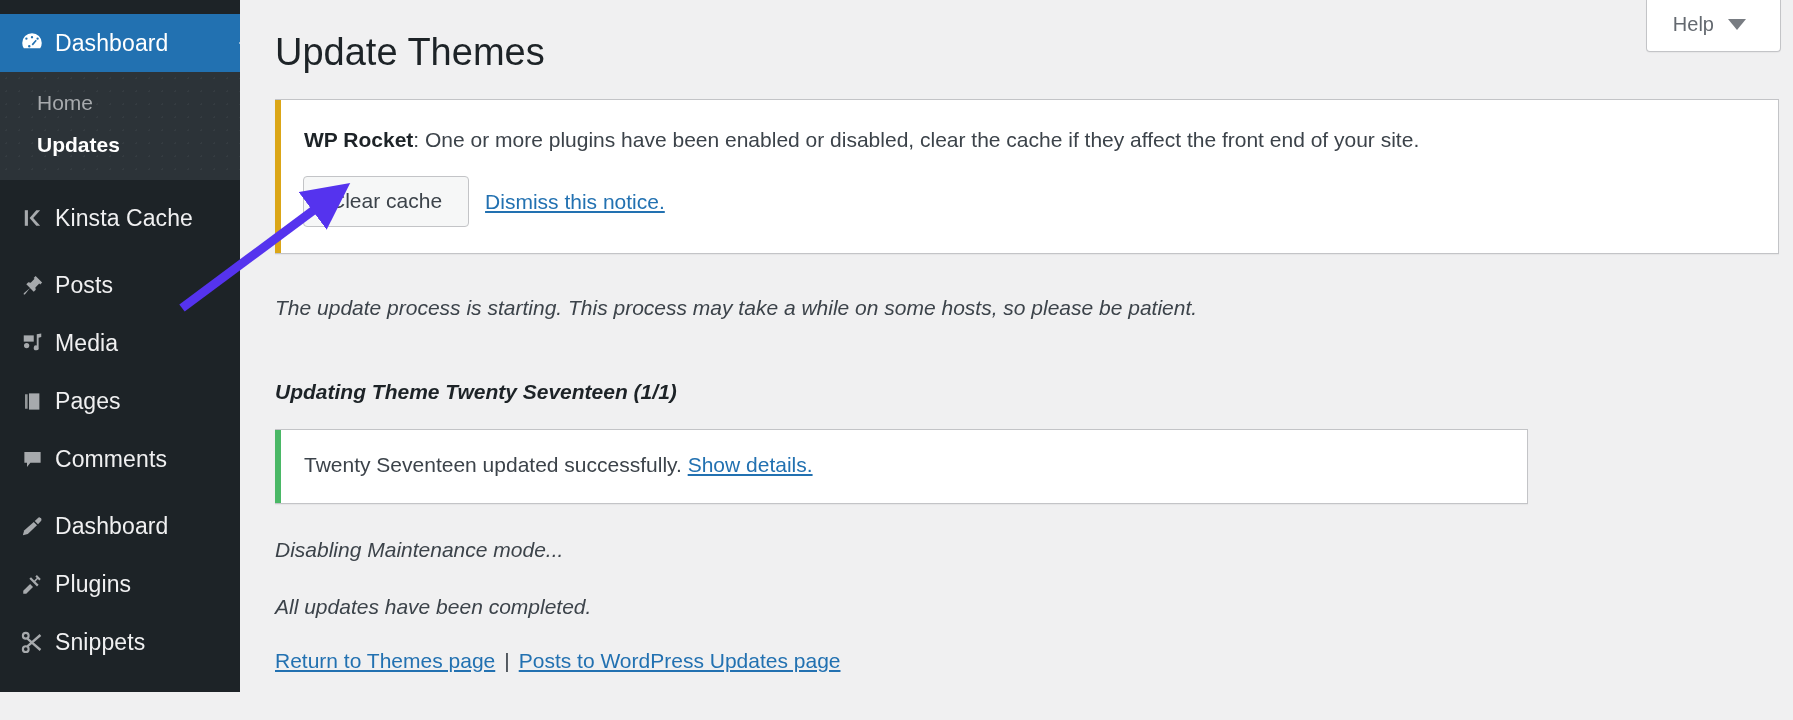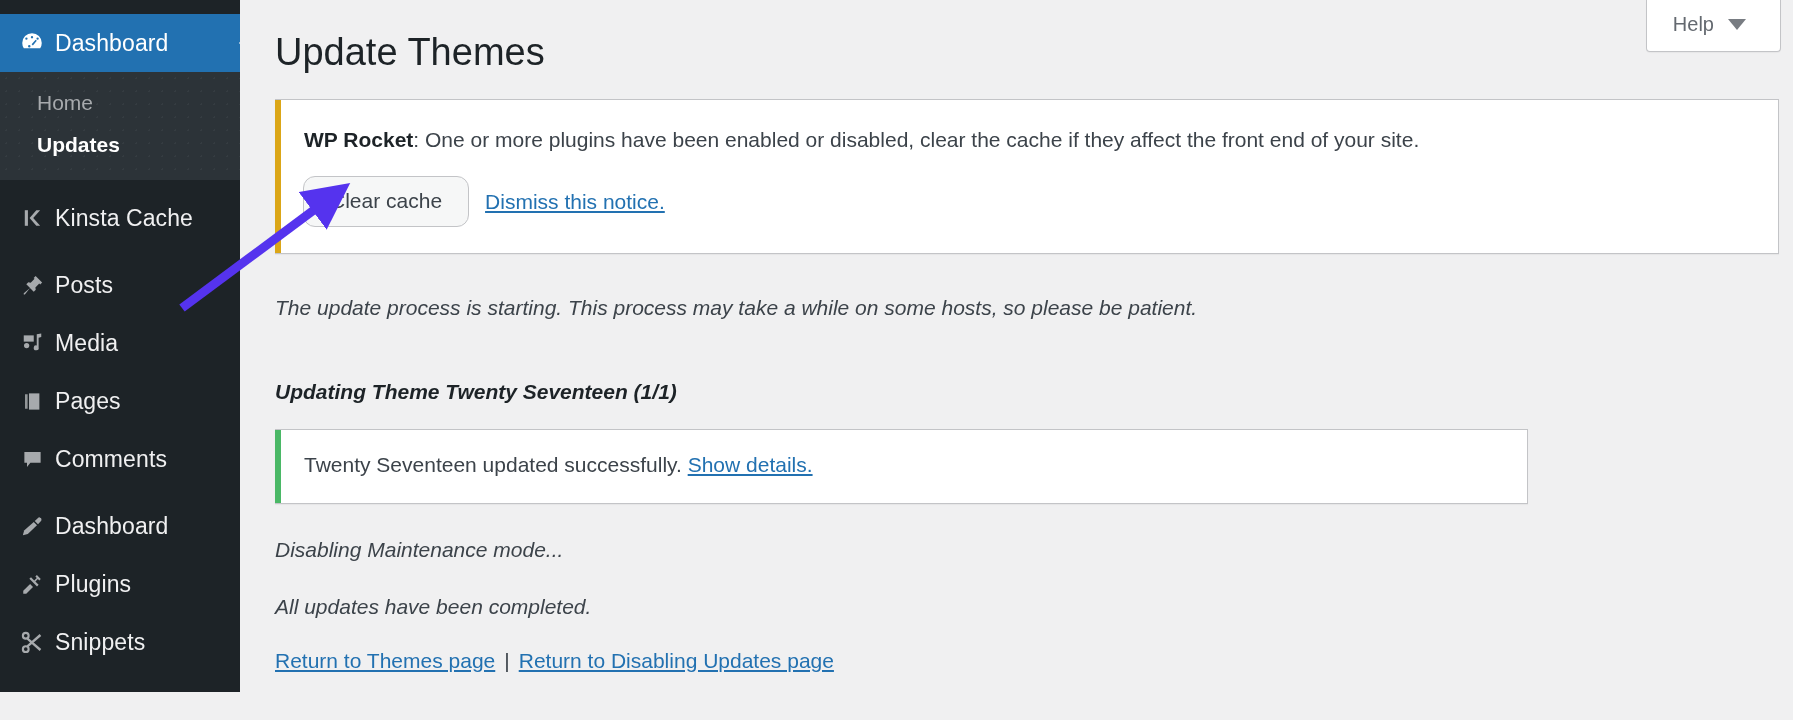--- a/index.html
+++ b/index.html
@@ -174,21 +174,21 @@
 
   .notice-actions {
     display: flex;
     align-items: center;
     gap: 16px;
     margin-top: 20px;
   }
   .btn-secondary {
     background: #f6f7f7;
     border: 1px solid #c3c4c7;
-    border-radius: 12px;
+    border-radius: 4px;
     color: #3c434a;
     font-size: 21px;
     font-family: "Liberation Sans", sans-serif;
     padding: 10px 26px 12px 26px;
     cursor: pointer;
     line-height: 1.3;
   }
   .link {
     color: #2271b1;
     text-decoration: underline;
@@ -388,21 +388,21 @@
 
     <p class="body-line">Disabling Maintenance mode...</p>
 
     <div class="sp-26"></div>
 
     <p class="body-line">All updates have been completed.</p>
 
     <div class="sp-26"></div>
 
     <div class="footer-links">
-      <a class="link">Return to Themes page</a><span class="sepbar">|</span><a class="link">Return to Disabling Updates page</a>
+      <a class="link">Return to Themes page</a><span class="sepbar">|</span><a class="link">Posts to WordPress Updates page</a>
     </div>
   </div>
 
   <svg class="annotation-arrow" viewBox="0 0 190 135">
     <defs>
       <marker id="arrowhead" markerWidth="5.2" markerHeight="5.2" refX="2.4" refY="2.6" orient="auto">
         <path d="M0,0 L5.2,2.6 L0,5.2 z" fill="#5533ee"></path>
       </marker>
     </defs>
     <line x1="12" y1="128" x2="160" y2="18" stroke="#5533ee" stroke-width="9" marker-end="url(#arrowhead)"></line>

